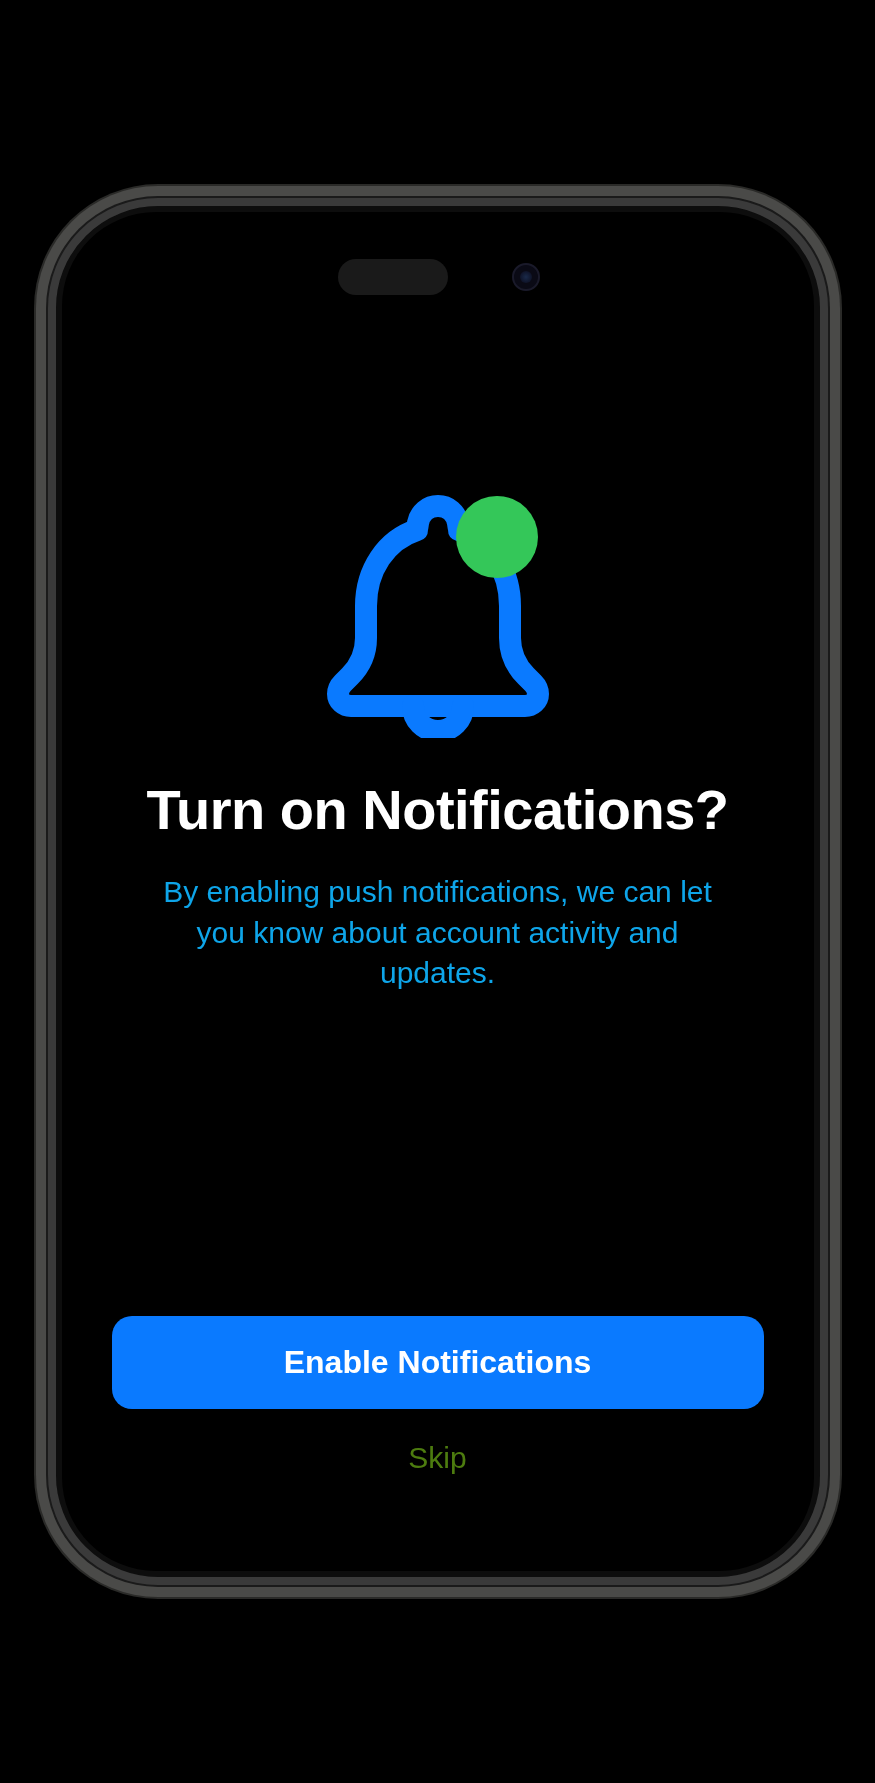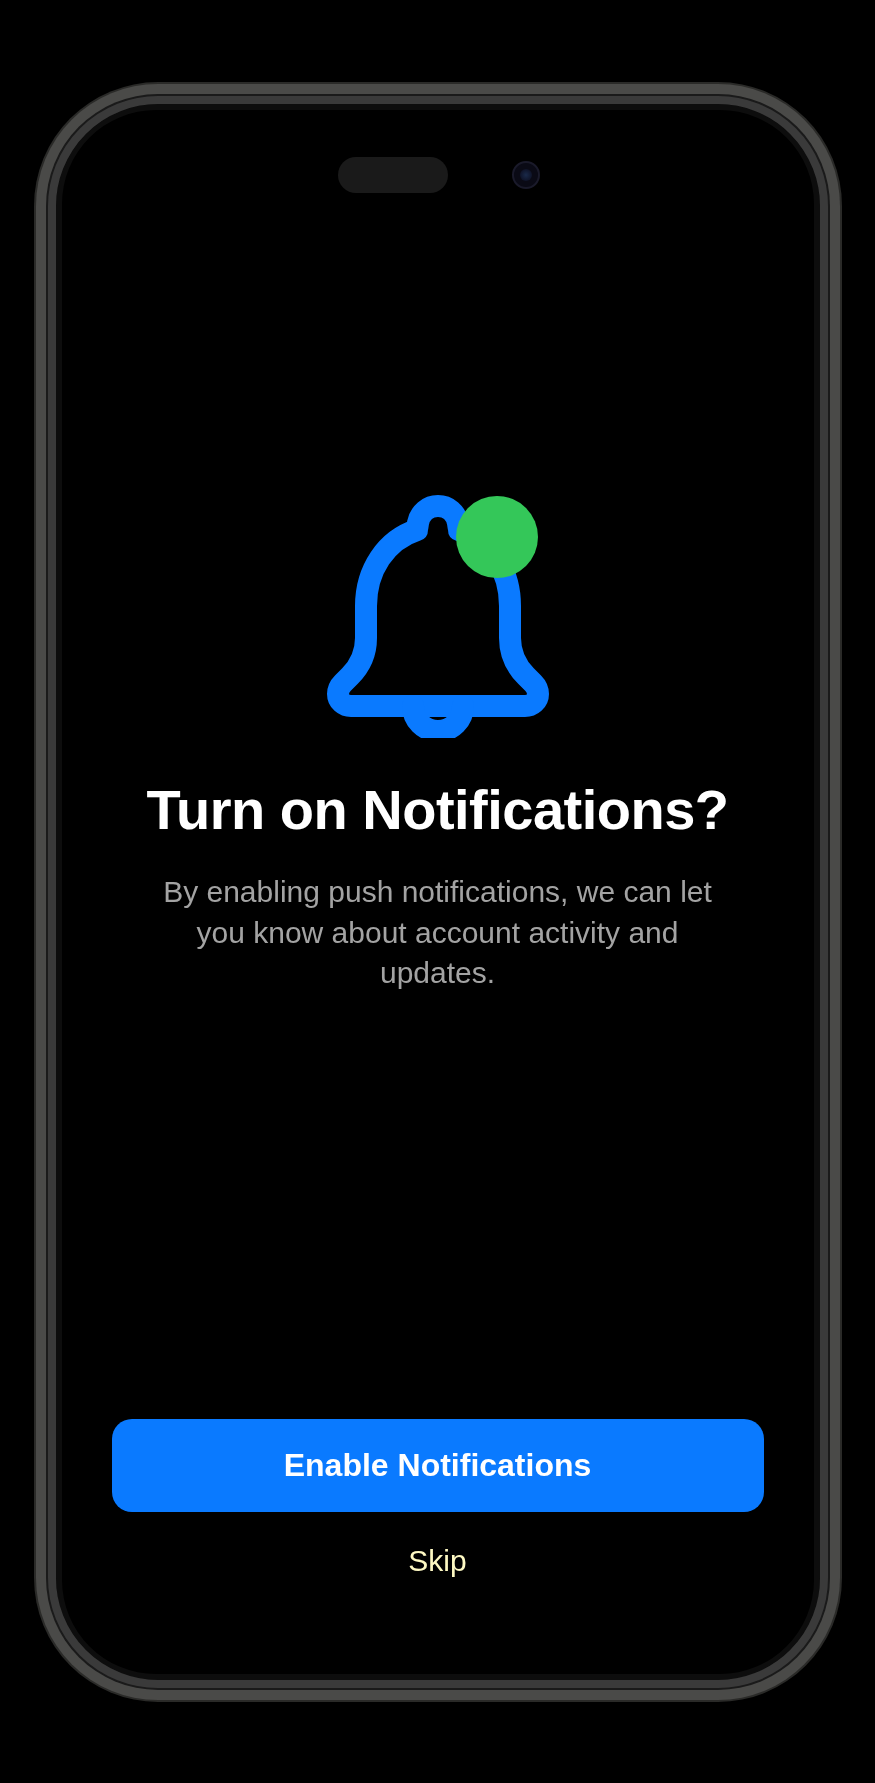--- a/index.html
+++ b/index.html
@@ -14,21 +14,21 @@
       background: #000;
       font-family: -apple-system, BlinkMacSystemFont, "Segoe UI", Helvetica, Arial, sans-serif;
       display: flex;
       align-items: center;
       justify-content: center;
       overflow: hidden;
     }
     
     .phone-frame {
       width: 780px;
-      height: 1592px;
+      height: 1387px;
       background: #000;
       border-radius: 110px;
       border: 8px solid #3a3a3a;
       box-shadow: 
         0 0 0 2px #1a1a1a,
         0 0 0 12px #4a4a48,
         0 0 0 14px #2a2a28;
       position: relative;
       overflow: hidden;
     }
@@ -132,21 +132,21 @@
       font-weight: 700;
       color: #fff;
       text-align: center;
       line-height: 1.15;
       margin-bottom: 30px;
       letter-spacing: -0.5px;
     }
     
     .subtext {
       font-size: 30px;
-      color: #a3a3a3;
+      color: #0ea5e9;
       text-align: center;
       line-height: 1.35;
       max-width: 580px;
       font-weight: 400;
     }
     
     .button-area {
       display: flex;
       flex-direction: column;
       gap: 20px;
@@ -160,21 +160,21 @@
       border-radius: 20px;
       padding: 28px;
       font-size: 32px;
       font-weight: 600;
       cursor: pointer;
       font-family: inherit;
     }
     
     .secondary-button {
       background: transparent;
-      color: #fef9c3;
+      color: #4d7c0f;
       border: none;
       padding: 12px;
       font-size: 30px;
       font-weight: 400;
       cursor: pointer;
       font-family: inherit;
     }
   </style>
 </head>
 <body>

